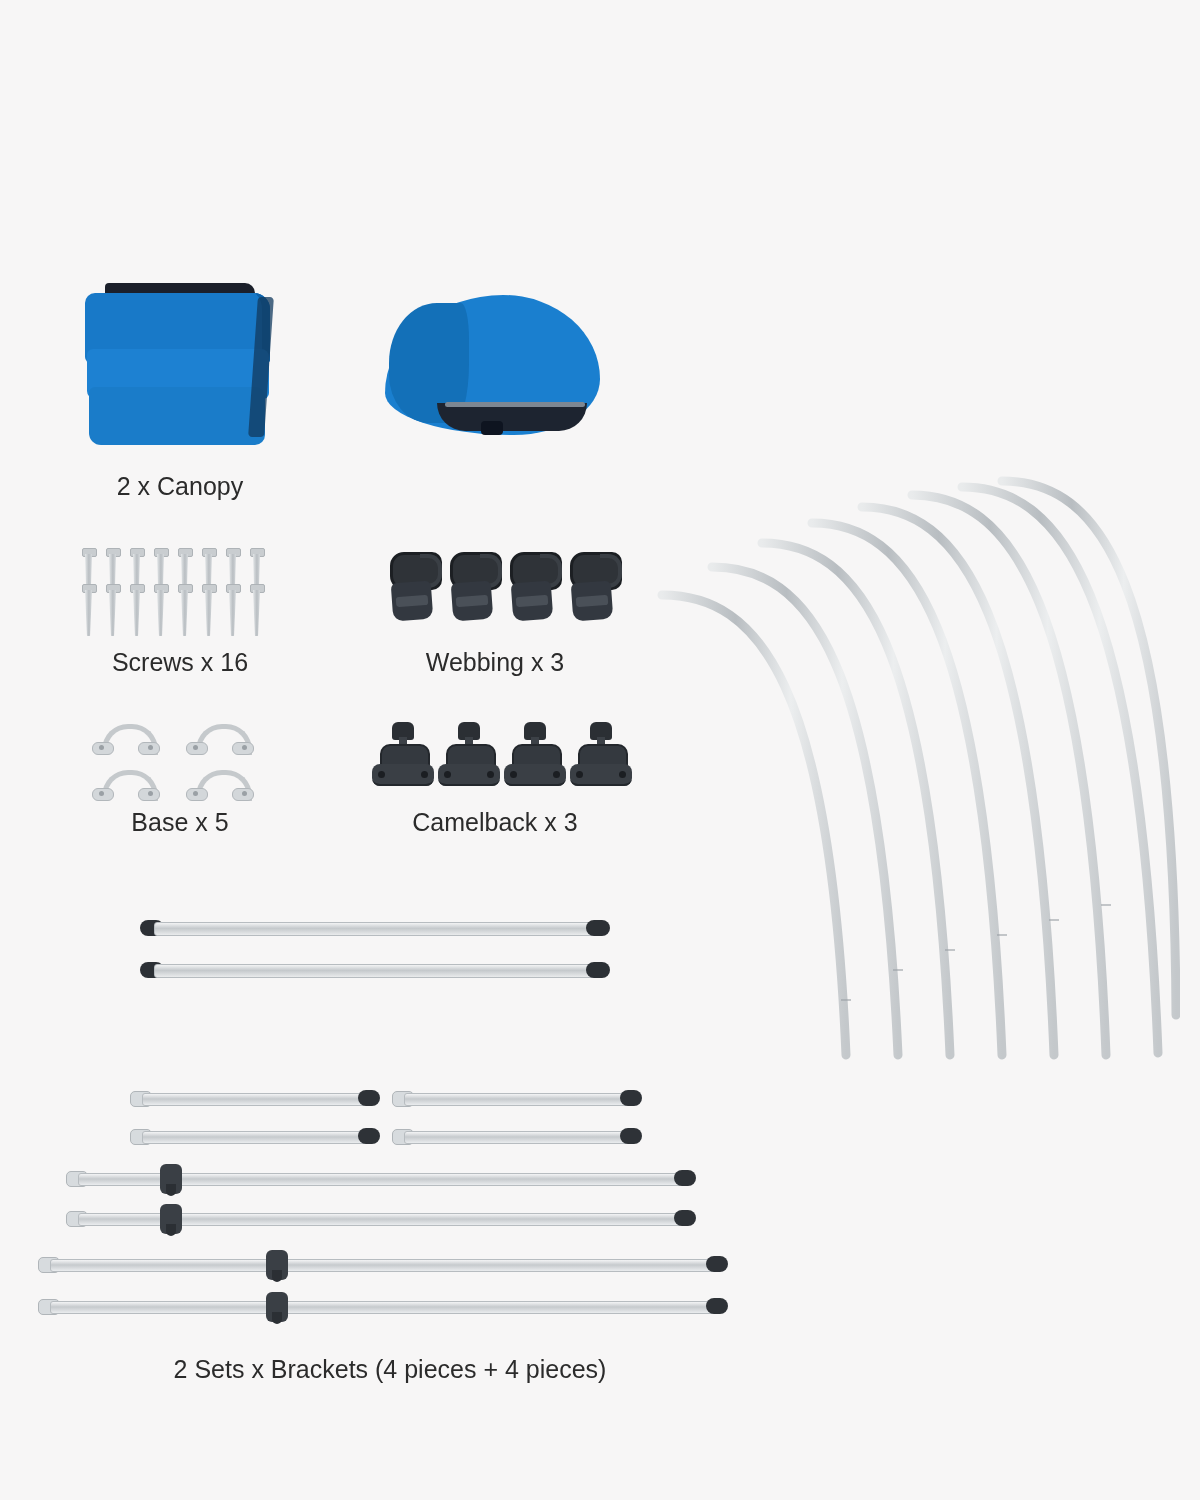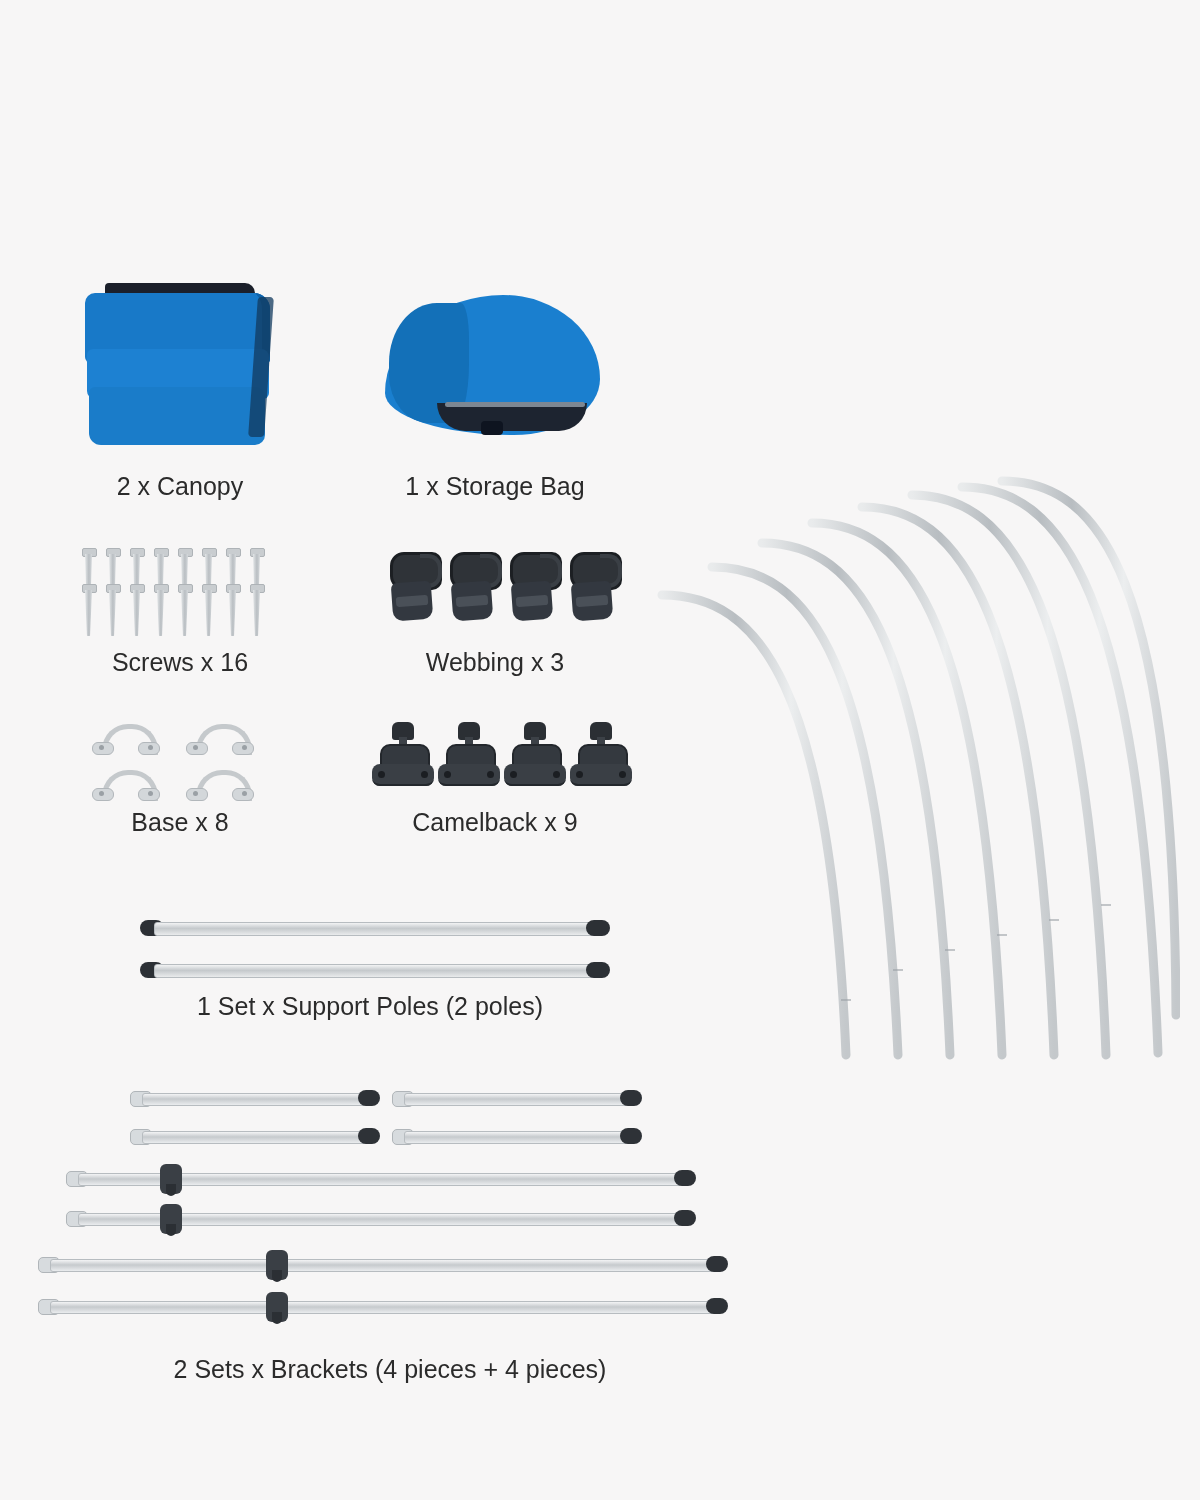--- a/index.html
+++ b/index.html
@@ -244,21 +244,20 @@
   </div>
   <div class="caption cap-canopy">2 x Canopy</div>
 
   <div class="bag">
     <div class="body"></div>
     <div class="flap"></div>
     <div class="zip"></div>
     <div class="zipline"></div>
     <div class="tab"></div>
   </div>
-  <div class="caption cap-bag">1 x Storage Bag</div>
 
   <div class="screws">
     <div class="screw" style="left:0px;top:0px">
         <div class="head"></div>
         <div class="shaft"></div>
       </div>
     <div class="screw" style="left:24px;top:0px">
         <div class="head"></div>
         <div class="shaft"></div>
       </div>
@@ -368,21 +367,21 @@
         <div class="hole-r"></div>
     </div>
     <div class="base" style="left:94px;top:46px">
       <div class="arch"></div>
         <div class="foot-l"></div>
         <div class="foot-r"></div>
         <div class="hole-l"></div>
         <div class="hole-r"></div>
     </div>
   </div>
-  <div class="caption cap-base">Base x 8</div>
+  <div class="caption cap-base">Base x 5</div>
 
   <div class="camels">
     <div class="camel" style="left:0px;top:0px">
         <div class="knob"></div>
         <div class="neck"></div>
         <div class="clampu"></div>
         <div class="plate"></div>
       </div>
     <div class="camel" style="left:66px;top:0px">
         <div class="knob"></div>
@@ -396,35 +395,34 @@
         <div class="clampu"></div>
         <div class="plate"></div>
       </div>
     <div class="camel" style="left:198px;top:0px">
         <div class="knob"></div>
         <div class="neck"></div>
         <div class="clampu"></div>
         <div class="plate"></div>
       </div>
   </div>
-  <div class="caption cap-camel">Camelback x 9</div>
+  <div class="caption cap-camel">Camelback x 3</div>
 
   <div class="supports">
     <div class="spole" style="left:0px;top:0px">
         <div class="capl"></div>
         <div class="tube"></div>
         <div class="capr"></div>
       </div>
     <div class="spole" style="left:0px;top:42px">
         <div class="capl"></div>
         <div class="tube"></div>
         <div class="capr"></div>
       </div>
   </div>
-  <div class="caption cap-support">1 Set x Support Poles (2 poles)</div>
 
   <div class="pipes">
     <svg width="540" height="620" viewBox="0 0 540 620" xmlns="http://www.w3.org/2000/svg">
       <defs>
         <linearGradient id="steel" x1="0" y1="0" x2="1" y2="0">
           <stop offset="0%" stop-color="#e9ebec"></stop>
           <stop offset="40%" stop-color="#b8bdc1"></stop>
           <stop offset="70%" stop-color="#eceeef"></stop>
           <stop offset="100%" stop-color="#c4c8cb"></stop>
         </linearGradient>

